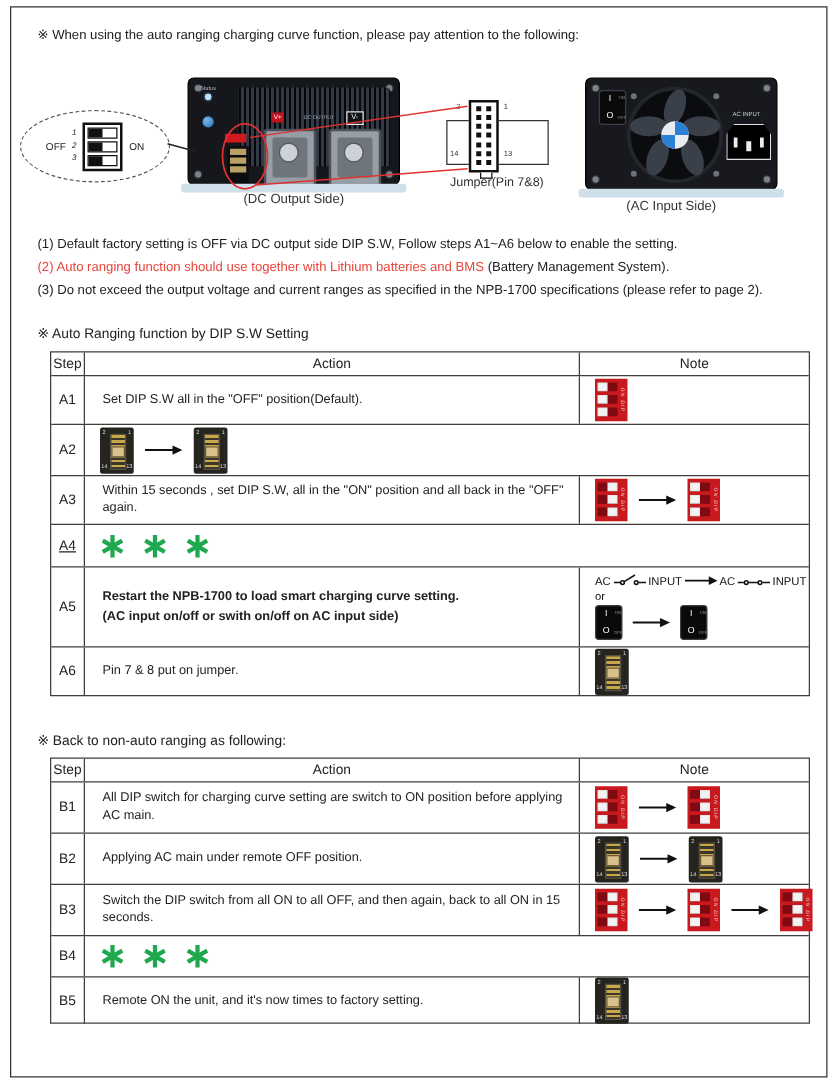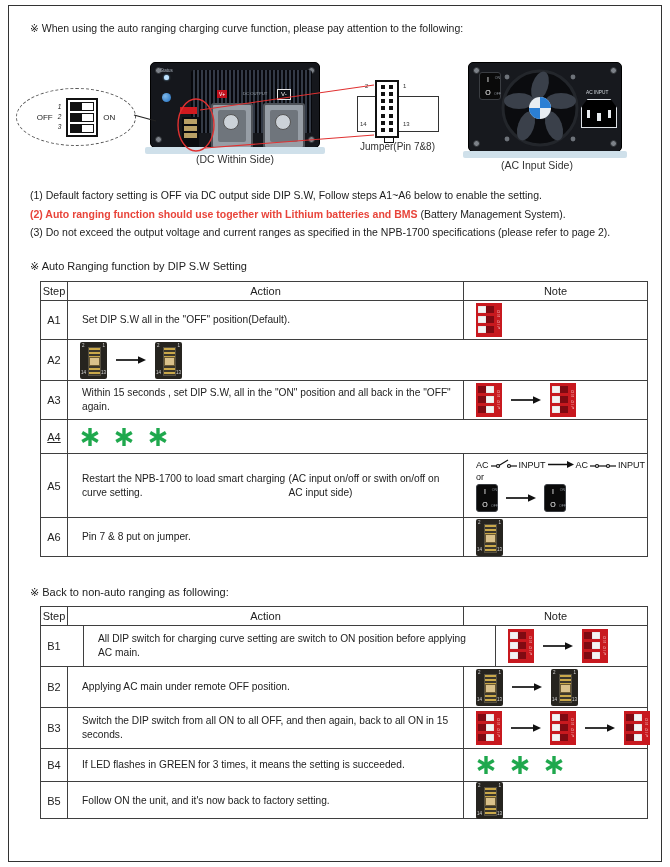--- a/index.html
+++ b/index.html
@@ -60,33 +60,33 @@
   .ac-socket i{position:absolute;background:#e8ecef;}
   .pin-l{left:5px;top:10px;width:3px;height:8px;}
   .pin-r{right:5px;top:10px;width:3px;height:8px;}
   .pin-c{left:15px;top:13px;width:4px;height:8px;}
   .ac-base{position:absolute;left:-5px;right:-5px;bottom:0;height:7px;background:#cfe0ea;border-radius:2px;}
 
   .overlay{position:absolute;left:0;top:0;pointer-events:none;}
 
   
   .notes{position:absolute;left:30px;top:186px;font-size:10.5px;line-height:18.5px;color:#1c1c1c;}
-  .red-text{color:#e8443a;font-weight:bold;}
+  .red-text{color:#e8443a;}
 
   
   .sec-head{position:absolute;left:30px;font-size:11px;color:#1c1c1c;}
   .tbl{position:absolute;left:40px;width:608px;border:1px solid #3f3f3f;box-sizing:border-box;background:#fff;}
   .trow{display:grid;grid-template-columns:26px 396px 1fr;border-top:1px solid #3f3f3f;}
   .trow:first-child{border-top:none;}
   .c{border-left:1px solid #3f3f3f;display:flex;align-items:center;box-sizing:border-box;}
   .c:first-child{border-left:none;}
   .c-step{justify-content:center;font-size:11px;color:#222;}
   .c-head{justify-content:center;font-size:11px;color:#222;}
   .c-act{padding:3px 8px 3px 14px;font-size:10.2px;color:#222;line-height:1.35;}
-  .c-act .two-line{display:flex;flex-direction:row;gap:2px;}
+  .c-act .two-line{display:flex;flex-direction:column;gap:2px;font-weight:bold;}
   .c-note{padding-left:12px;gap:9px;}
 
   
   .dip-g{position:relative;width:26px;height:34px;background:#c8191f;flex:0 0 auto;}
   .dip-g .slots{position:absolute;left:2px;top:3px;display:flex;flex-direction:column;gap:3px;}
   .dip-slot{position:relative;width:16px;height:7px;background:#7f0a12;}
   .dip-knob{position:absolute;top:0;width:8px;height:7px;background:#f3f3f3;box-shadow:inset 0 0 1px #999;}
   .dip-off .dip-knob{left:0;}
   .dip-on .dip-knob{right:0;}
   .dip-side{position:absolute;right:0;top:0;bottom:0;width:8px;color:#f7caca;font-size:4px;writing-mode:vertical-rl;text-align:center;line-height:8px;letter-spacing:1px;}
@@ -158,21 +158,21 @@
             <div class="term-in"></div>
             <div class="term-screw"></div>
           </div>
         <div class="term" style="left:112px;">
             <div class="term-in"></div>
             <div class="term-screw"></div>
           </div>
       </div>
       <div class="dev-base"></div>
     </div>
-    <div class="caption" style="left:150px;top:98px;width:170px;">(DC Within Side)</div>
+    <div class="caption" style="left:150px;top:98px;width:170px;">(DC Output Side)</div>
 
     <div class="jmp-box"></div>
     <div class="jmp-header">
       <i></i>
         <i></i>
         <i></i>
         <i></i>
         <i></i>
         <i></i>
         <i></i>
@@ -449,21 +449,21 @@
     </div>
   </div>
 
   <div class="sec-head" style="top:586px;">※ Back to non-auto ranging as following:</div>
   <div class="tbl" style="top:606px;">
     <div class="trow" style="height:18px;">
       <div class="c c-head">Step</div>
       <div class="c c-head">Action</div>
       <div class="c c-head">Note</div>
     </div>
-    <div class="trow" style="height:40px;gap:16px;">
+    <div class="trow" style="height:40px;">
       <div class="c c-step">B1</div>
       <div class="c c-act">
           <span>All DIP switch for charging curve setting are switch to ON position before applying AC main.</span>
         </div>
       <div class="c c-note">
   <div class="dip-g dip-off">
     <div class="slots">
       <div class="dip-slot">
                 <span class="dip-knob"></span>
               </div>
@@ -585,23 +585,20 @@
       <div class="dip-slot">
                 <span class="dip-knob"></span>
               </div>
     </div>
     <span class="dip-side"><i>ON</i> <i>DIP</i></span>
   </div>
 </div>
     </div>
     <div class="trow" style="height:32px;">
       <div class="c c-step">B4</div>
-      <div class="c c-act">
-          <span>If LED flashes in GREEN for 3 times, it means the setting is succeeded.</span>
-        </div>
       <div class="c c-note" style="gap:14px;">
   <svg class="led-g" width="20" height="20" viewBox="0 0 20 20">
     <g stroke="#1fa84d" stroke-width="3.4">
       <line x1="10" y1="1" x2="10" y2="19"></line>
       <line x1="2.2" y1="5.5" x2="17.8" y2="14.5"></line>
       <line x1="2.2" y1="14.5" x2="17.8" y2="5.5"></line>
     </g>
   </svg>
 
   <svg class="led-g" width="20" height="20" viewBox="0 0 20 20">
@@ -617,21 +614,21 @@
       <line x1="10" y1="1" x2="10" y2="19"></line>
       <line x1="2.2" y1="5.5" x2="17.8" y2="14.5"></line>
       <line x1="2.2" y1="14.5" x2="17.8" y2="5.5"></line>
     </g>
   </svg>
 </div>
     </div>
     <div class="trow" style="height:36px;">
       <div class="c c-step">B5</div>
       <div class="c c-act">
-          <span>Follow ON the unit, and it's now back to factory setting.</span>
+          <span>Remote ON the unit, and it's now times to factory setting.</span>
         </div>
       <div class="c c-note">
   <div class="jmp-g">
     <span class="jmp-num jn-tl">2</span>
     <span class="jmp-num jn-tr">1</span>
     <div class="hd"></div>
             <div class="blk"></div>
     <span class="jmp-num jn-bl">14</span>
     <span class="jmp-num jn-br">13</span>
   </div>

